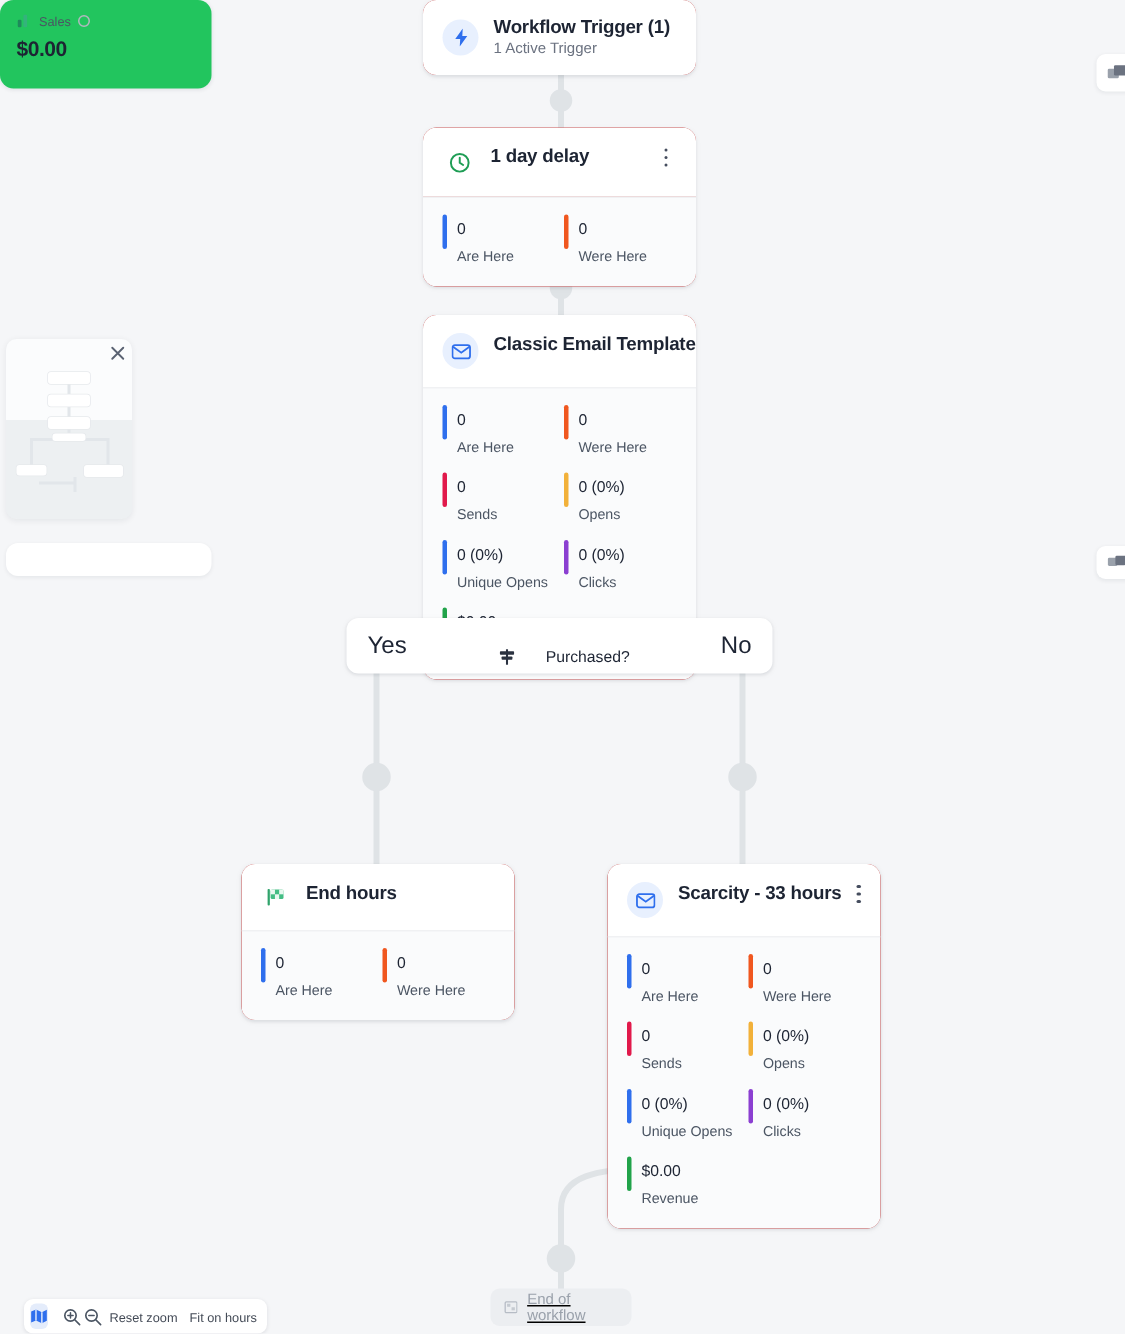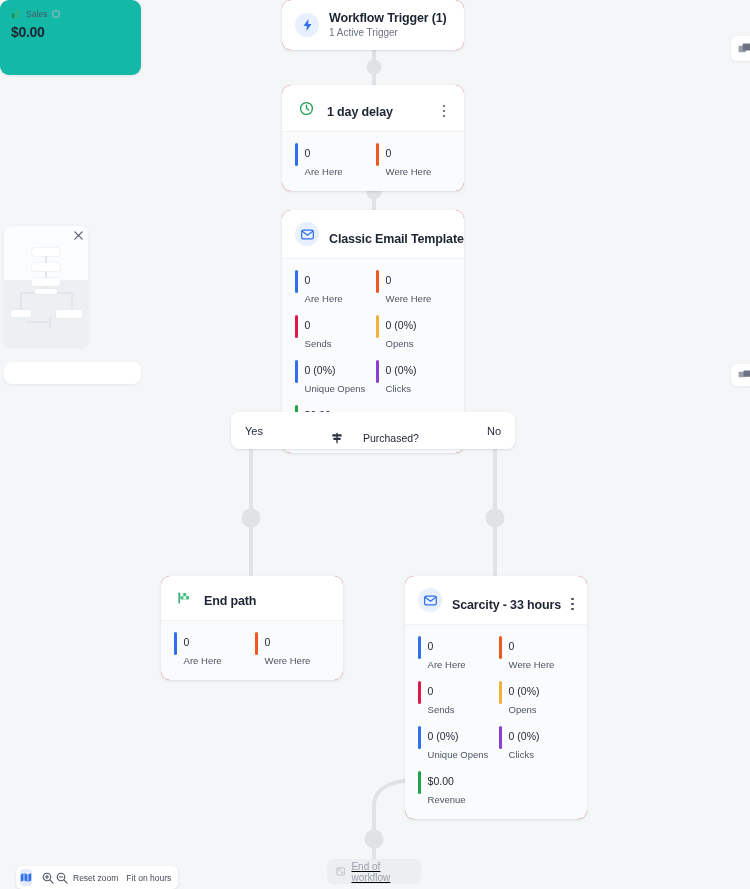--- a/index.html
+++ b/index.html
@@ -27,21 +27,21 @@
   
   .node {
     position: absolute;
     background: #b91c1c;
     border-radius: 9px;
     box-shadow: 0 1px 2px rgba(16,24,40,.07), 0 1px 4px rgba(16,24,40,.05);
     overflow: hidden;
   }
   .node-head {
     display: flex;
-    align-items: flex-end;
+    align-items: flex-start;
     padding: 12px 13px;
     background: #ffffff;
     gap: 10px;
   }
   .node-ic {
     width: 22px; height: 22px; min-width: 22px;
     border-radius: 6px;
     display: flex; align-items: center; justify-content: center;
   }
   .node-title {
@@ -89,21 +89,21 @@
   #email1 .node-ic, #email2 .node-ic { background: #e8f0fe; border-radius: 50%; width: 24px; height:24px; min-width:24px;}
 
   
   #split {
     position: absolute; left: 231px; top: 412px; width: 284px; height: 37px;
     background: #fff; border-radius: 8px;
     box-shadow: 0 1px 2px rgba(16,24,40,.07), 0 1px 4px rgba(16,24,40,.05);
     display: flex; align-items: center; justify-content: space-between;
     padding: 0 14px;
   }
-  .split-side { font-size: 11px; color: #1d2433; }
+  .split-side { font-size: 16px; color: #1d2433; }
   .split-mid { display: flex; gap: 20px; font-size: 10.5px; color: #1d2433; margin-top: 15px; }
 
   
   #endpath { left: 161px; top: 576px; width: 182px; }
   #endpath .node-ic { width: 20px; height: 20px; min-width:20px; }
 
   
   #email2 { left: 405px; top: 576px; width: 182px; }
 
   
@@ -111,22 +111,22 @@
     position: absolute; left: 327px; top: 859px; width: 94px; height: 25px;
     background: #eceef1; border-radius: 6px;
     display: flex; align-items: center; gap: 6px;
     padding: 0 9px;
     text-decoration: underline;
   }
   #eow .lbl { font-size: 10px; color: #9aa1ab; }
 
   
   #sales {
-    position: absolute; left: 0px; top: 0px; width: 141px; height: 75px;
-    background: #14b8a6; border-radius: 9px;
+    position: absolute; left: 0px; top: 0px; width: 141px; height: 59px;
+    background: #22c55e; border-radius: 9px;
     box-shadow: 0 1px 3px rgba(16,24,40,.09);
     padding: 9px 11px;
   }
   #sales .row { display: flex; align-items: center; gap: 5px; }
   #sales .lbl { font-size: 8.5px; color: #4b5563; font-weight: 500; }
   #sales .val { font-size: 14px; font-weight: bold; color: #1d2433; margin-top: 5px; letter-spacing: -.3px; }
   .info-dot {
     width: 8px; height: 8px; border-radius: 50%;
     border: 1px solid #b3b8c0; display:inline-block;
   }
@@ -348,21 +348,21 @@
     <div class="node-head">
       <span class="node-ic">
         <svg width="14" height="14" viewBox="0 0 14 14">
           <rect x="1.4" y="1.6" width="1.5" height="11" rx=".6" fill="#2fa36b"></rect>
           <rect x="3.4" y="2" width="8.6" height="6.4" rx="1" fill="#44bd84"></rect>
           <rect x="3.4" y="2" width="2.9" height="3.2" fill="#e9f8f0"></rect>
           <rect x="9.1" y="2" width="2.9" height="3.2" fill="#e9f8f0"></rect>
           <rect x="6.3" y="5.2" width="2.8" height="3.2" fill="#e9f8f0"></rect>
         </svg>
       </span>
-      <span class="node-title">End path</span>
+      <span class="node-title">End hours</span>
     </div>
     <div class="node-body">
       <div class="stat">
           <span class="bar" style="background:#2f6fed"></span>
           <span class="txt"><span class="v">0</span><br><span class="l">Are Here</span></span>
         </div>
       <div class="stat">
           <span class="bar" style="background:#f0571f"></span>
           <span class="txt"><span class="v">0</span><br><span class="l">Were Here</span></span>
         </div>

